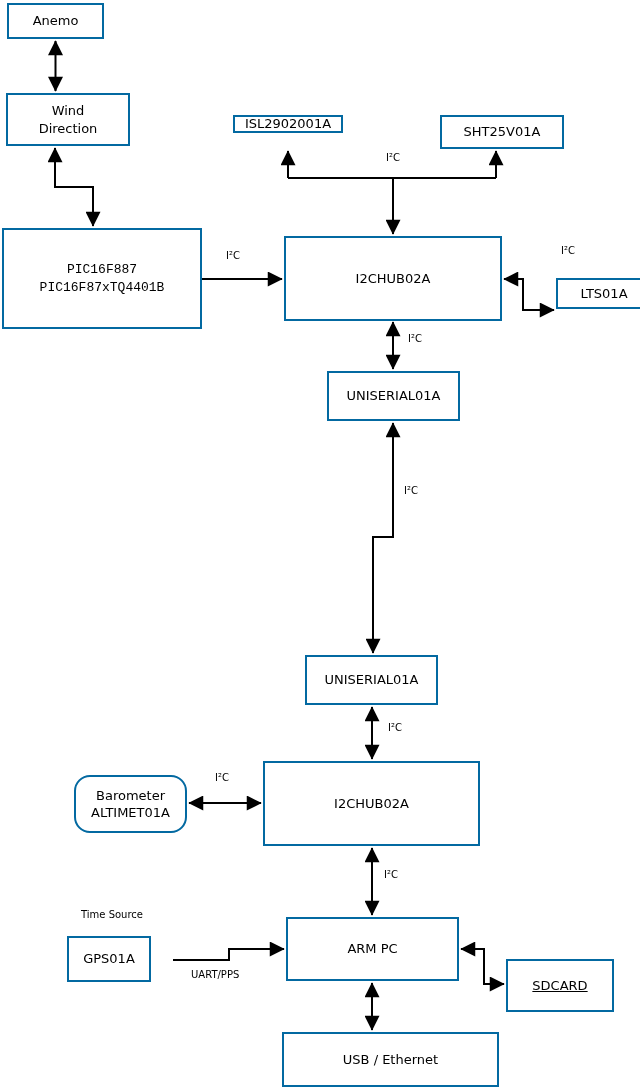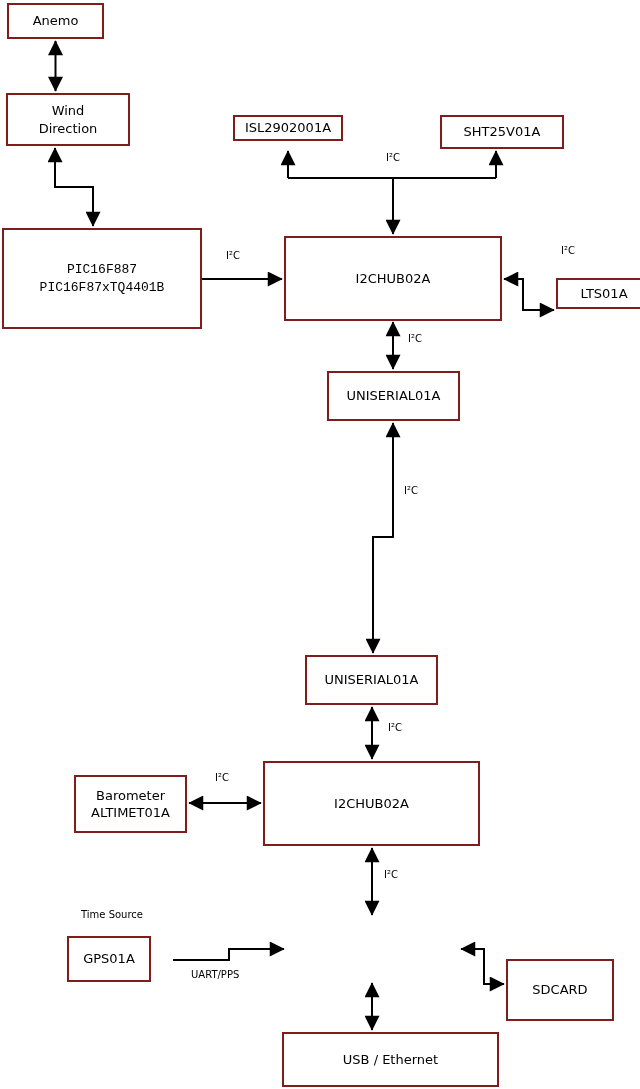--- a/index.html
+++ b/index.html
@@ -16,21 +16,21 @@
     overflow: hidden;
   }
   #wires {
     position: absolute;
     left: 0; top: 0;
     width: 640px; height: 1089px;
   }
   .node {
     position: absolute;
     box-sizing: border-box;
-    border: 2px solid #7f1d1d;
+    border: 2px solid #0369a1;
     background: #ffffff;
     display: flex;
     align-items: center;
     justify-content: center;
     text-align: center;
     font-size: 13px;
     line-height: 1.32;
     color: #000000;
     white-space: pre-line;
   }
@@ -73,41 +73,42 @@
   </svg>
 
   <div class="node" style="left:7px;   top:3px;    width:97px;  height:36px;">Anemo</div>
 
   <div class="node" style="left:6px;   top:93px;   width:124px; height:53px;">Wind
 Direction</div>
 
   <div class="node" style="left:2px;   top:228px;  width:200px; height:101px;font-family:Liberation Mono, monospace;">PIC16F887
 PIC16F87xTQ4401B</div>
 
-  <div class="node" style="left:233px; top:115px;  width:110px; height:26px;">ISL2902001A</div>
+  <div class="node" style="left:233px; top:115px;  width:110px; height:18px;">ISL2902001A</div>
 
   <div class="node" style="left:440px; top:115px;  width:124px; height:34px;">SHT25V01A</div>
 
   <div class="node" style="left:284px; top:236px;  width:218px; height:85px;">I2CHUB02A</div>
 
   <div class="node" style="left:556px; top:278px;  width:96px;  height:31px;">LTS01A</div>
 
   <div class="node" style="left:327px; top:371px;  width:133px; height:50px;">UNISERIAL01A</div>
 
   <div class="node" style="left:305px; top:655px;  width:133px; height:50px;">UNISERIAL01A</div>
 
   <div class="node" style="left:263px; top:761px;  width:217px; height:85px;">I2CHUB02A</div>
 
-  <div class="node" style="left:74px;  top:775px;  width:113px; height:58px;">Barometer
+  <div class="node" style="left:74px;  top:775px;  width:113px; height:58px;border-radius:16px;">Barometer
 ALTIMET01A</div>
 
   <div class="node" style="left:67px;  top:936px;  width:84px; height:46px;">GPS01A</div>
 
+  <div class="node" style="left:286px; top:917px;  width:173px; height:64px;">ARM PC</div>
 
-  <div class="node" style="left:506px; top:959px;  width:108px; height:62px;">SDCARD</div>
+  <div class="node" style="left:506px; top:959px;  width:108px; height:53px;text-decoration:underline;">SDCARD</div>
 
   <div class="node" style="left:282px; top:1032px; width:217px; height:55px;">USB / Ethernet</div>
 
   <span class="edge-label" style="left:386px; top:152px;">I²C</span>
 
   <span class="edge-label" style="left:226px; top:250px;">I²C</span>
 
   <span class="edge-label" style="left:561px; top:245px;">I²C</span>
 
   <span class="edge-label" style="left:408px; top:333px;">I²C</span>

